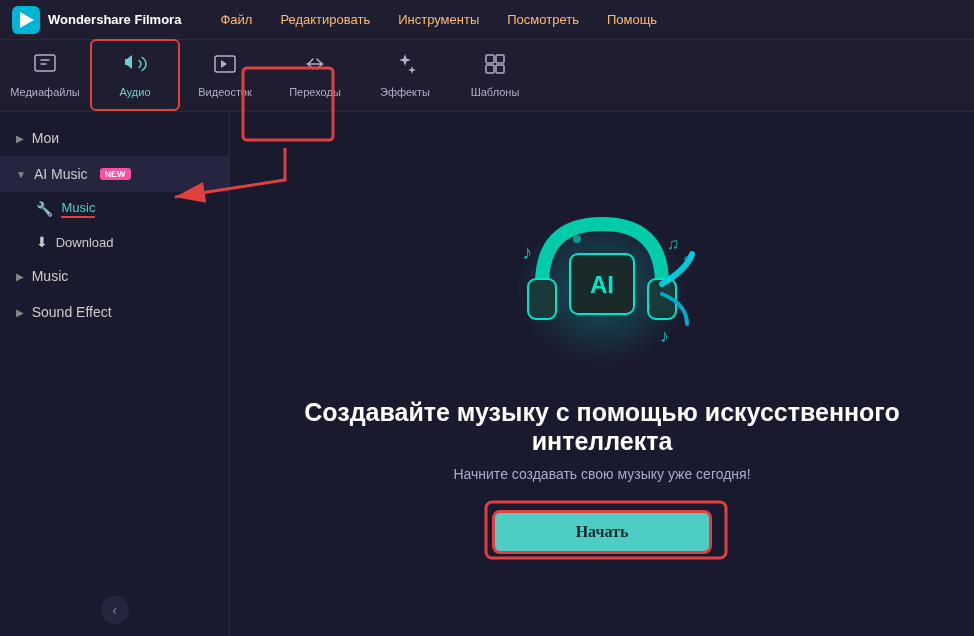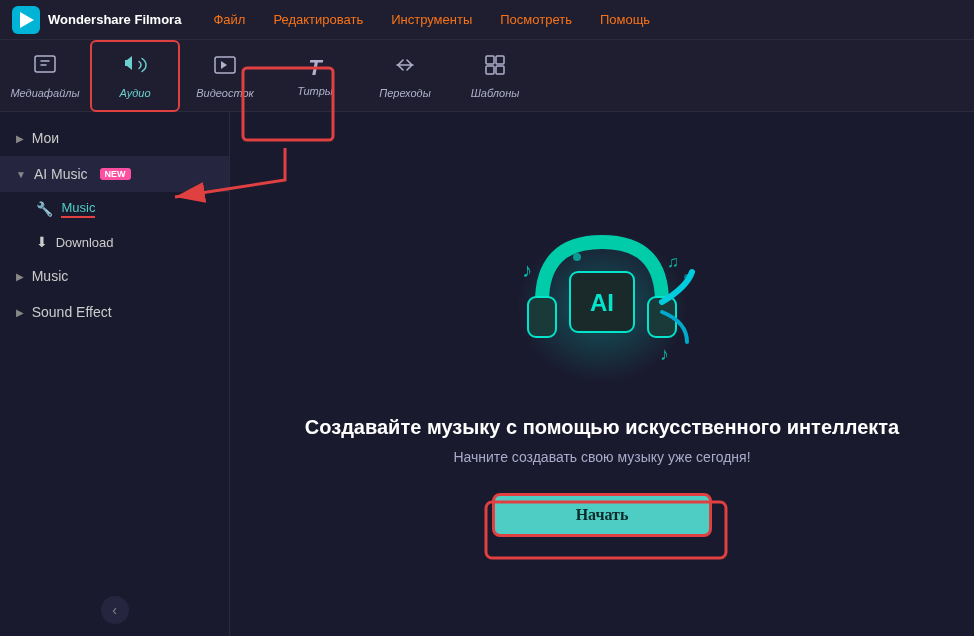--- a/index.html
+++ b/index.html
@@ -19,48 +19,47 @@
       background: #1e1e30;
       height: 40px;
       padding: 0 12px;
       gap: 28px;
       border-bottom: 1px solid #2a2a3d;
     }
     .menu-logo {
       display: flex;
       align-items: center;
       gap: 8px;
-      margin-right: 4px;
+      margin-right: 11px;
     }
     .logo-icon {
       width: 28px;
       height: 28px;
     }
     .logo-text {
       font-size: 13px;
       font-weight: 600;
       color: #ffffff;
       white-space: nowrap;
     }
     .menu-item {
       font-size: 13px;
-      color: #f97316;
+      color: #fdba74;
       cursor: pointer;
     }
 
     
     .toolbar {
       display: flex;
-      align-items: center;
+      align-items: flex-end;
       background: #1e1e30;
       height: 72px;
       padding: 0 0;
       border-bottom: 1px solid #2a2a3d;
       gap: 0;
-      font-style: italic;
     }
     .toolbar-item {
       display: flex;
       flex-direction: column;
       align-items: center;
       justify-content: center;
       gap: 4px;
       width: 90px;
       height: 72px;
       cursor: pointer;
@@ -186,21 +185,21 @@
       position: relative;
     }
 
     
     .ai-visual {
       width: 220px;
       height: 180px;
     }
 
     .content-title {
-      font-size: 20px;
+      font-size: 25px;
       font-weight: 700;
       color: #ffffff;
       text-align: center;
       margin-bottom: 10px;
     }
     .content-subtitle {
       font-size: 14px;
       color: #aaaacc;
       text-align: left;
       margin-bottom: 28px;
@@ -273,31 +272,36 @@
   <div class="toolbar-item">
     <span class="toolbar-icon">
       <svg width="24" height="24" viewBox="0 0 24 24" fill="none">
         <rect x="2" y="4" width="20" height="16" rx="2" stroke="#b0b0cc" stroke-width="1.5"></rect>
         <path d="M8 8l6 4-6 4V8z" fill="#b0b0cc"></path>
       </svg>
     </span>
     <span class="toolbar-label">Видеосток</span>
   </div>
   <div class="toolbar-item">
-    <span class="toolbar-icon" style="color:#b0b0cc;font-size:22px;font-weight:bold;">T</span>
-    <span class="toolbar-label">Титры</span>
-  </div>
-  <div class="toolbar-item">
     <span class="toolbar-icon">
       <svg width="24" height="24" viewBox="0 0 24 24" fill="none">
         <path d="M4 12h16M14 7l5 5-5 5" stroke="#b0b0cc" stroke-width="1.5" stroke-linecap="round" stroke-linejoin="round"></path>
         <path d="M10 7L5 12l5 5" stroke="#b0b0cc" stroke-width="1.5" stroke-linecap="round" stroke-linejoin="round"></path>
       </svg>
     </span>
     <span class="toolbar-label">Переходы</span>
+  </div>
+  <div class="toolbar-item">
+    <span class="toolbar-icon">
+      <svg width="24" height="24" viewBox="0 0 24 24" fill="none">
+        <path d="M12 2l1.5 4.5L18 8l-4.5 1.5L12 14l-1.5-4.5L6 8l4.5-1.5L12 2z" fill="#b0b0cc"></path>
+        <path d="M19 14l1 3 3 1-3 1-1 3-1-3-3-1 3-1 1-3z" fill="#b0b0cc"></path>
+      </svg>
+    </span>
+    <span class="toolbar-label">Эффекты</span>
   </div>
   <div class="toolbar-item">
     <span class="toolbar-icon">
       <svg width="24" height="24" viewBox="0 0 24 24" fill="none">
         <rect x="3" y="3" width="8" height="8" rx="1" stroke="#b0b0cc" stroke-width="1.5"></rect>
         <rect x="13" y="3" width="8" height="8" rx="1" stroke="#b0b0cc" stroke-width="1.5"></rect>
         <rect x="3" y="13" width="8" height="8" rx="1" stroke="#b0b0cc" stroke-width="1.5"></rect>
         <rect x="13" y="13" width="8" height="8" rx="1" stroke="#b0b0cc" stroke-width="1.5"></rect>
       </svg>
     </span>

